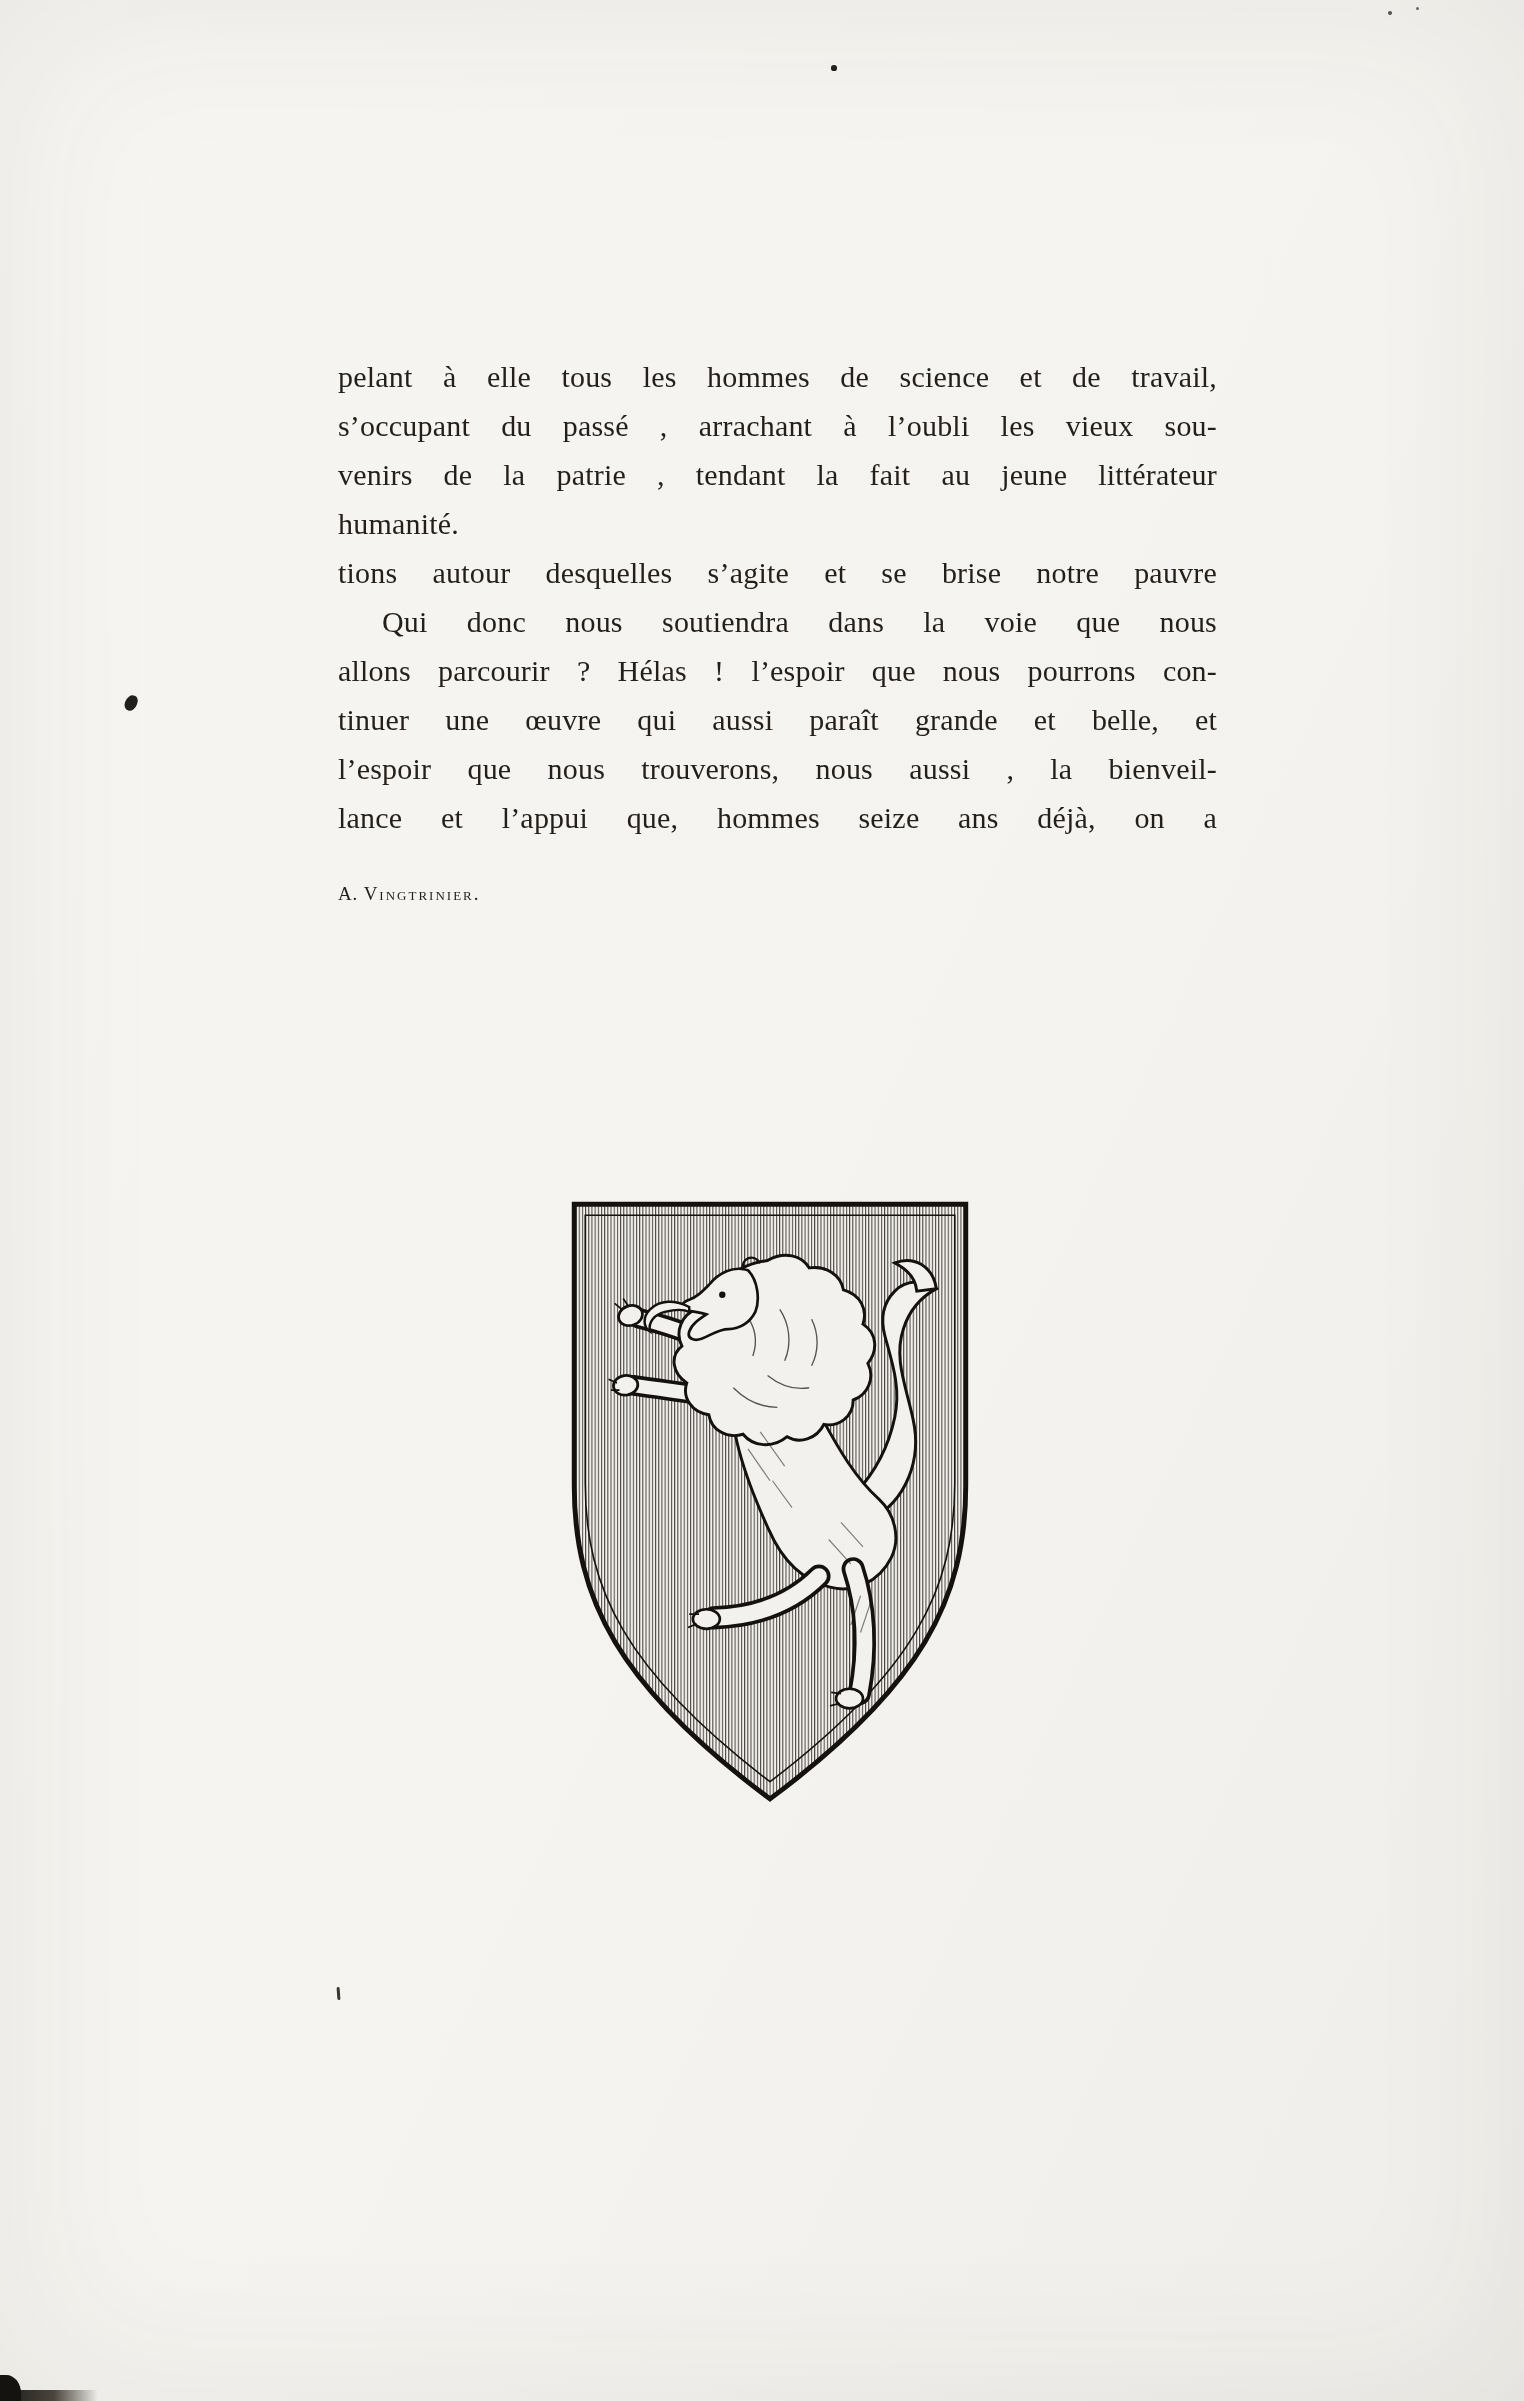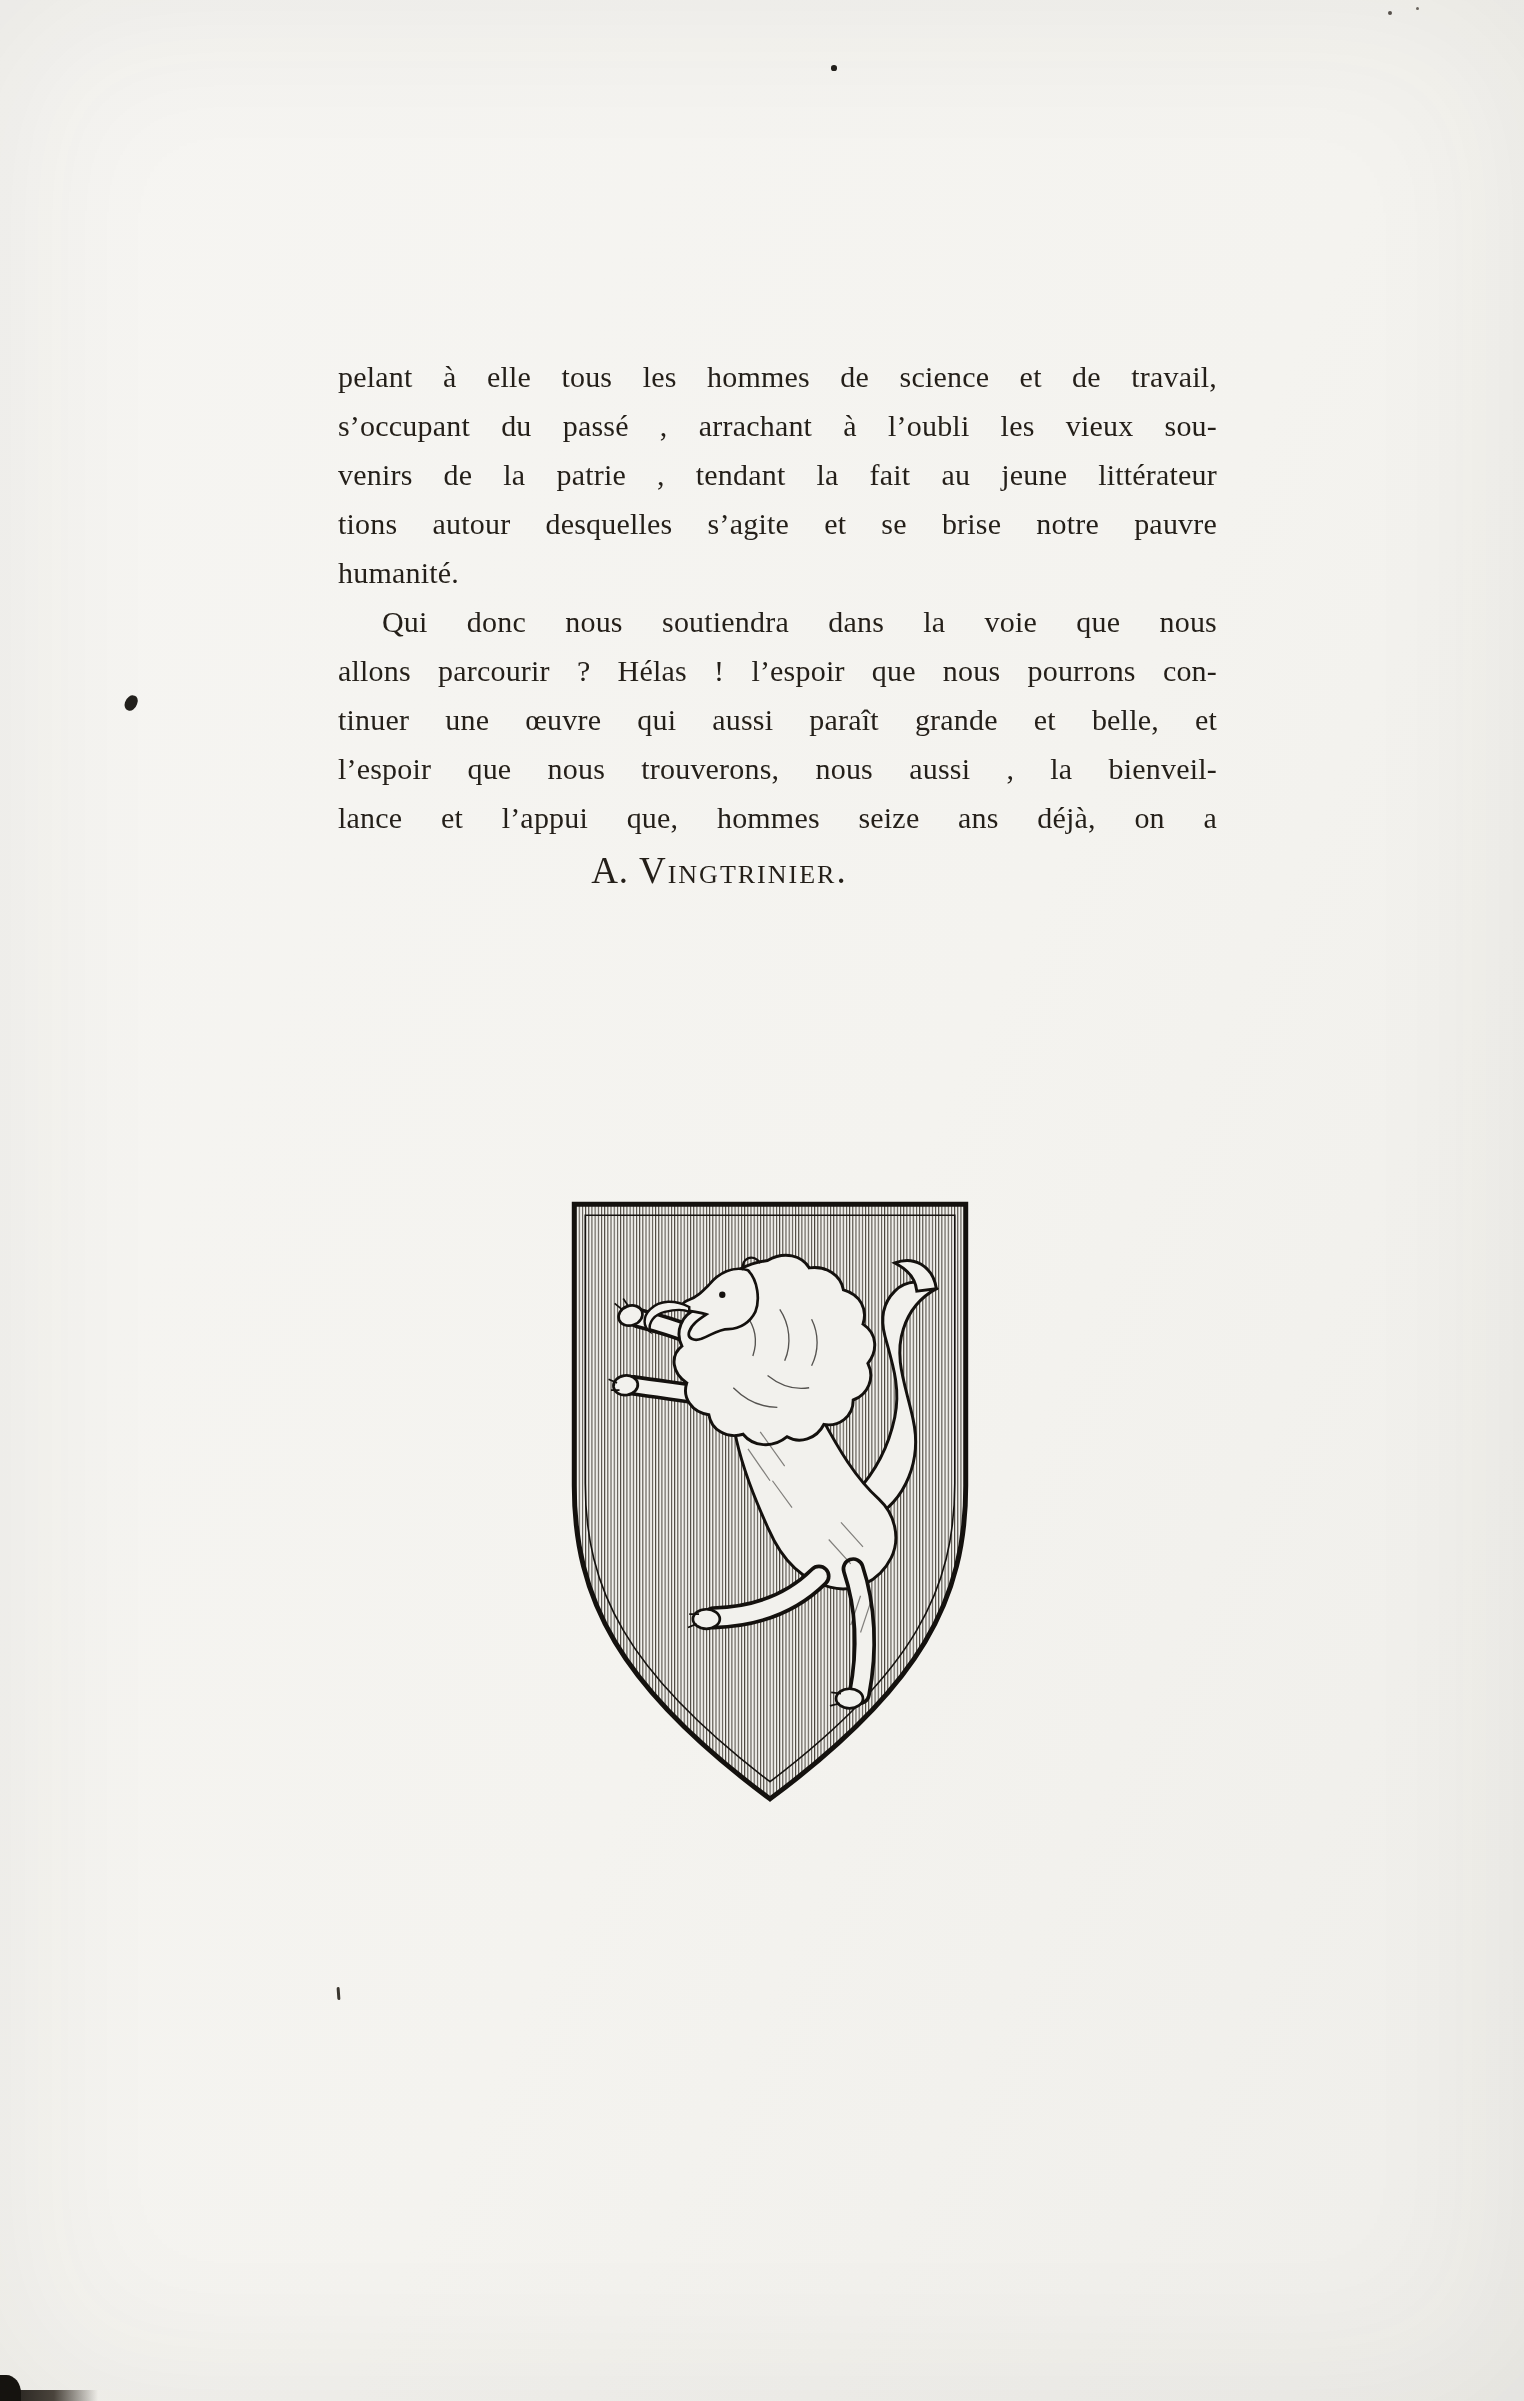--- a/index.html
+++ b/index.html
@@ -26,24 +26,24 @@
   .line {
     display: block;
     height: 49px;
     text-align: justify;
     text-align-last: justify;
     white-space: normal;
   }
   .line.last { text-align-last: left; }
   .line.indent { text-indent: 44px; font-family: Liberation Serif, serif; }
   .signature {
-    margin-top: 4px;
-    text-align: center;
+    margin-top: 27px;
+    text-align: left;
     padding-right: 116px;
-    font-size: 37px;
+    font-size: 19px;
     letter-spacing: 0.8px;
   }
   .signature .sc { font-variant: small-caps; letter-spacing: 2px; }
   .shield-figure {
     position: absolute;
     left: 562px;
     top: 1192px;
     width: 416px;
     height: 624px;
   }
@@ -71,22 +71,22 @@
 </head>
 <body>
 
 <main>
 
   <section class="text-block">
     <div class="para">
       <span class="line">pelant à elle tous les hommes de science et de travail,</span>
       <span class="line">s’occupant du passé , arrachant à l’oubli les vieux sou-</span>
       <span class="line">venirs de la patrie , tendant la fait au jeune littérateur</span>
+      <span class="line last">humanité.</span>
       <span class="line">tions autour desquelles s’agite et se brise notre pauvre</span>
-      <span class="line last">humanité.</span>
     </div>
     <div class="para">
       <span class="line indent">Qui donc nous soutiendra dans la voie que nous</span>
       <span class="line">allons parcourir ? Hélas ! l’espoir que nous pourrons con-</span>
       <span class="line">tinuer une œuvre qui aussi paraît grande et belle, et</span>
       <span class="line">l’espoir que nous trouverons, nous aussi , la bienveil-</span>
       <span class="line">lance et l’appui que, hommes seize ans déjà, on a</span>
     </div>
     <div class="signature">
       <span>A.</span>

